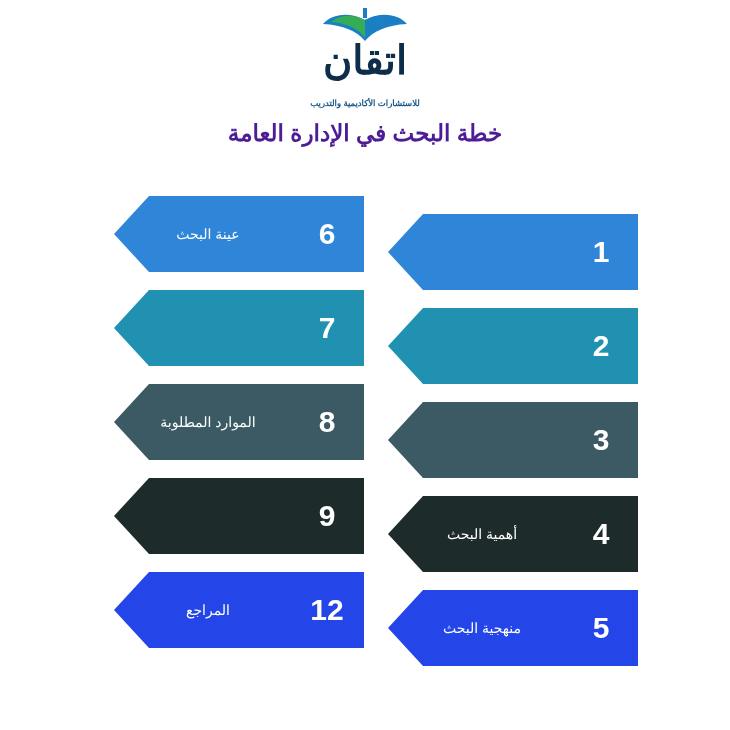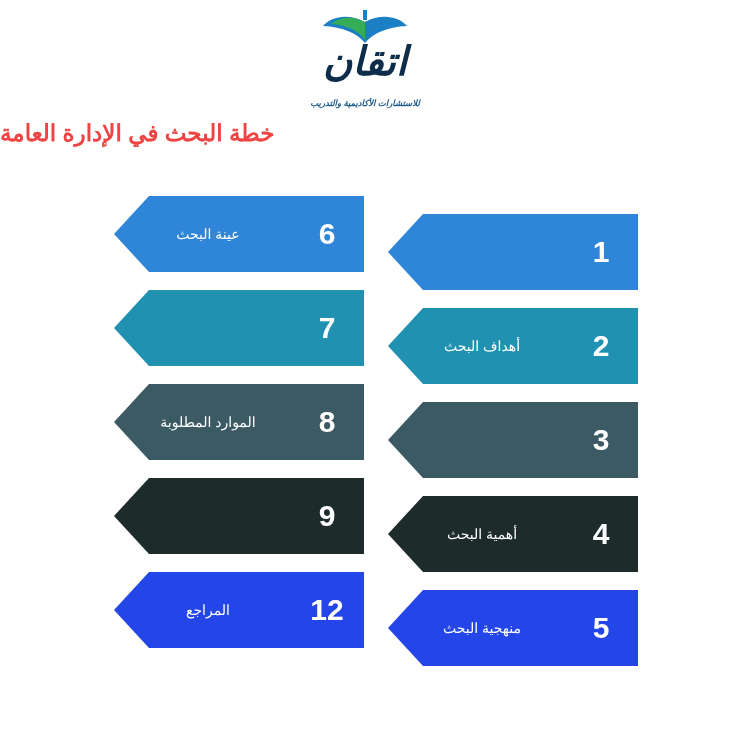--- a/index.html
+++ b/index.html
@@ -23,22 +23,21 @@
   
   .logo-wrap {
     position: absolute;
     top: 8px;
     left: 0;
     width: 730px;
     height: 100px;
     display: flex;
     flex-direction: column;
     align-items: center;
-    justify-content: flex-end;
-    font-style: italic;
+    justify-content: space-between;
   }
   .logo-mark {
     position: relative;
     width: 96px;
     height: 34px;
   }
   .logo-mark svg { display: block; }
   .logo-word {
     margin-top: -4px;
     font-size: 40px;
@@ -55,24 +54,24 @@
     color: #1b5a8a;
     direction: rtl;
   }
 
   
   .title {
     position: absolute;
     top: 120px;
     left: 0;
     width: 730px;
-    text-align: left;
+    text-align: center;
     font-size: 23px;
     font-weight: bold;
-    color: #ef4444;
+    color: #4c1d95;
     direction: rtl;
   }
 
   
   .columns {
     position: absolute;
     top: 196px;
     left: 0;
     width: 730px;
     height: 520px;
@@ -161,21 +160,20 @@
         <span class="lbl">المراجع</span>
       </div>
     </div>
 
     <div class="col col-left" style="top:18px">
       <div class="arrow dir-left" style="background:#2f86d8">
         <span class="num">1</span>
       </div>
       <div class="arrow dir-left" style="background:#2091b0">
         <span class="num">2</span>
-        <span class="lbl">أهداف البحث</span>
       </div>
       <div class="arrow dir-left" style="background:#3b5a63">
         <span class="num">3</span>
       </div>
       <div class="arrow dir-left" style="background:#1d2b2a">
         <span class="num">4</span>
         <span class="lbl">أهمية البحث</span>
       </div>
       <div class="arrow dir-left" style="background:#2446e8">
         <span class="num">5</span>

